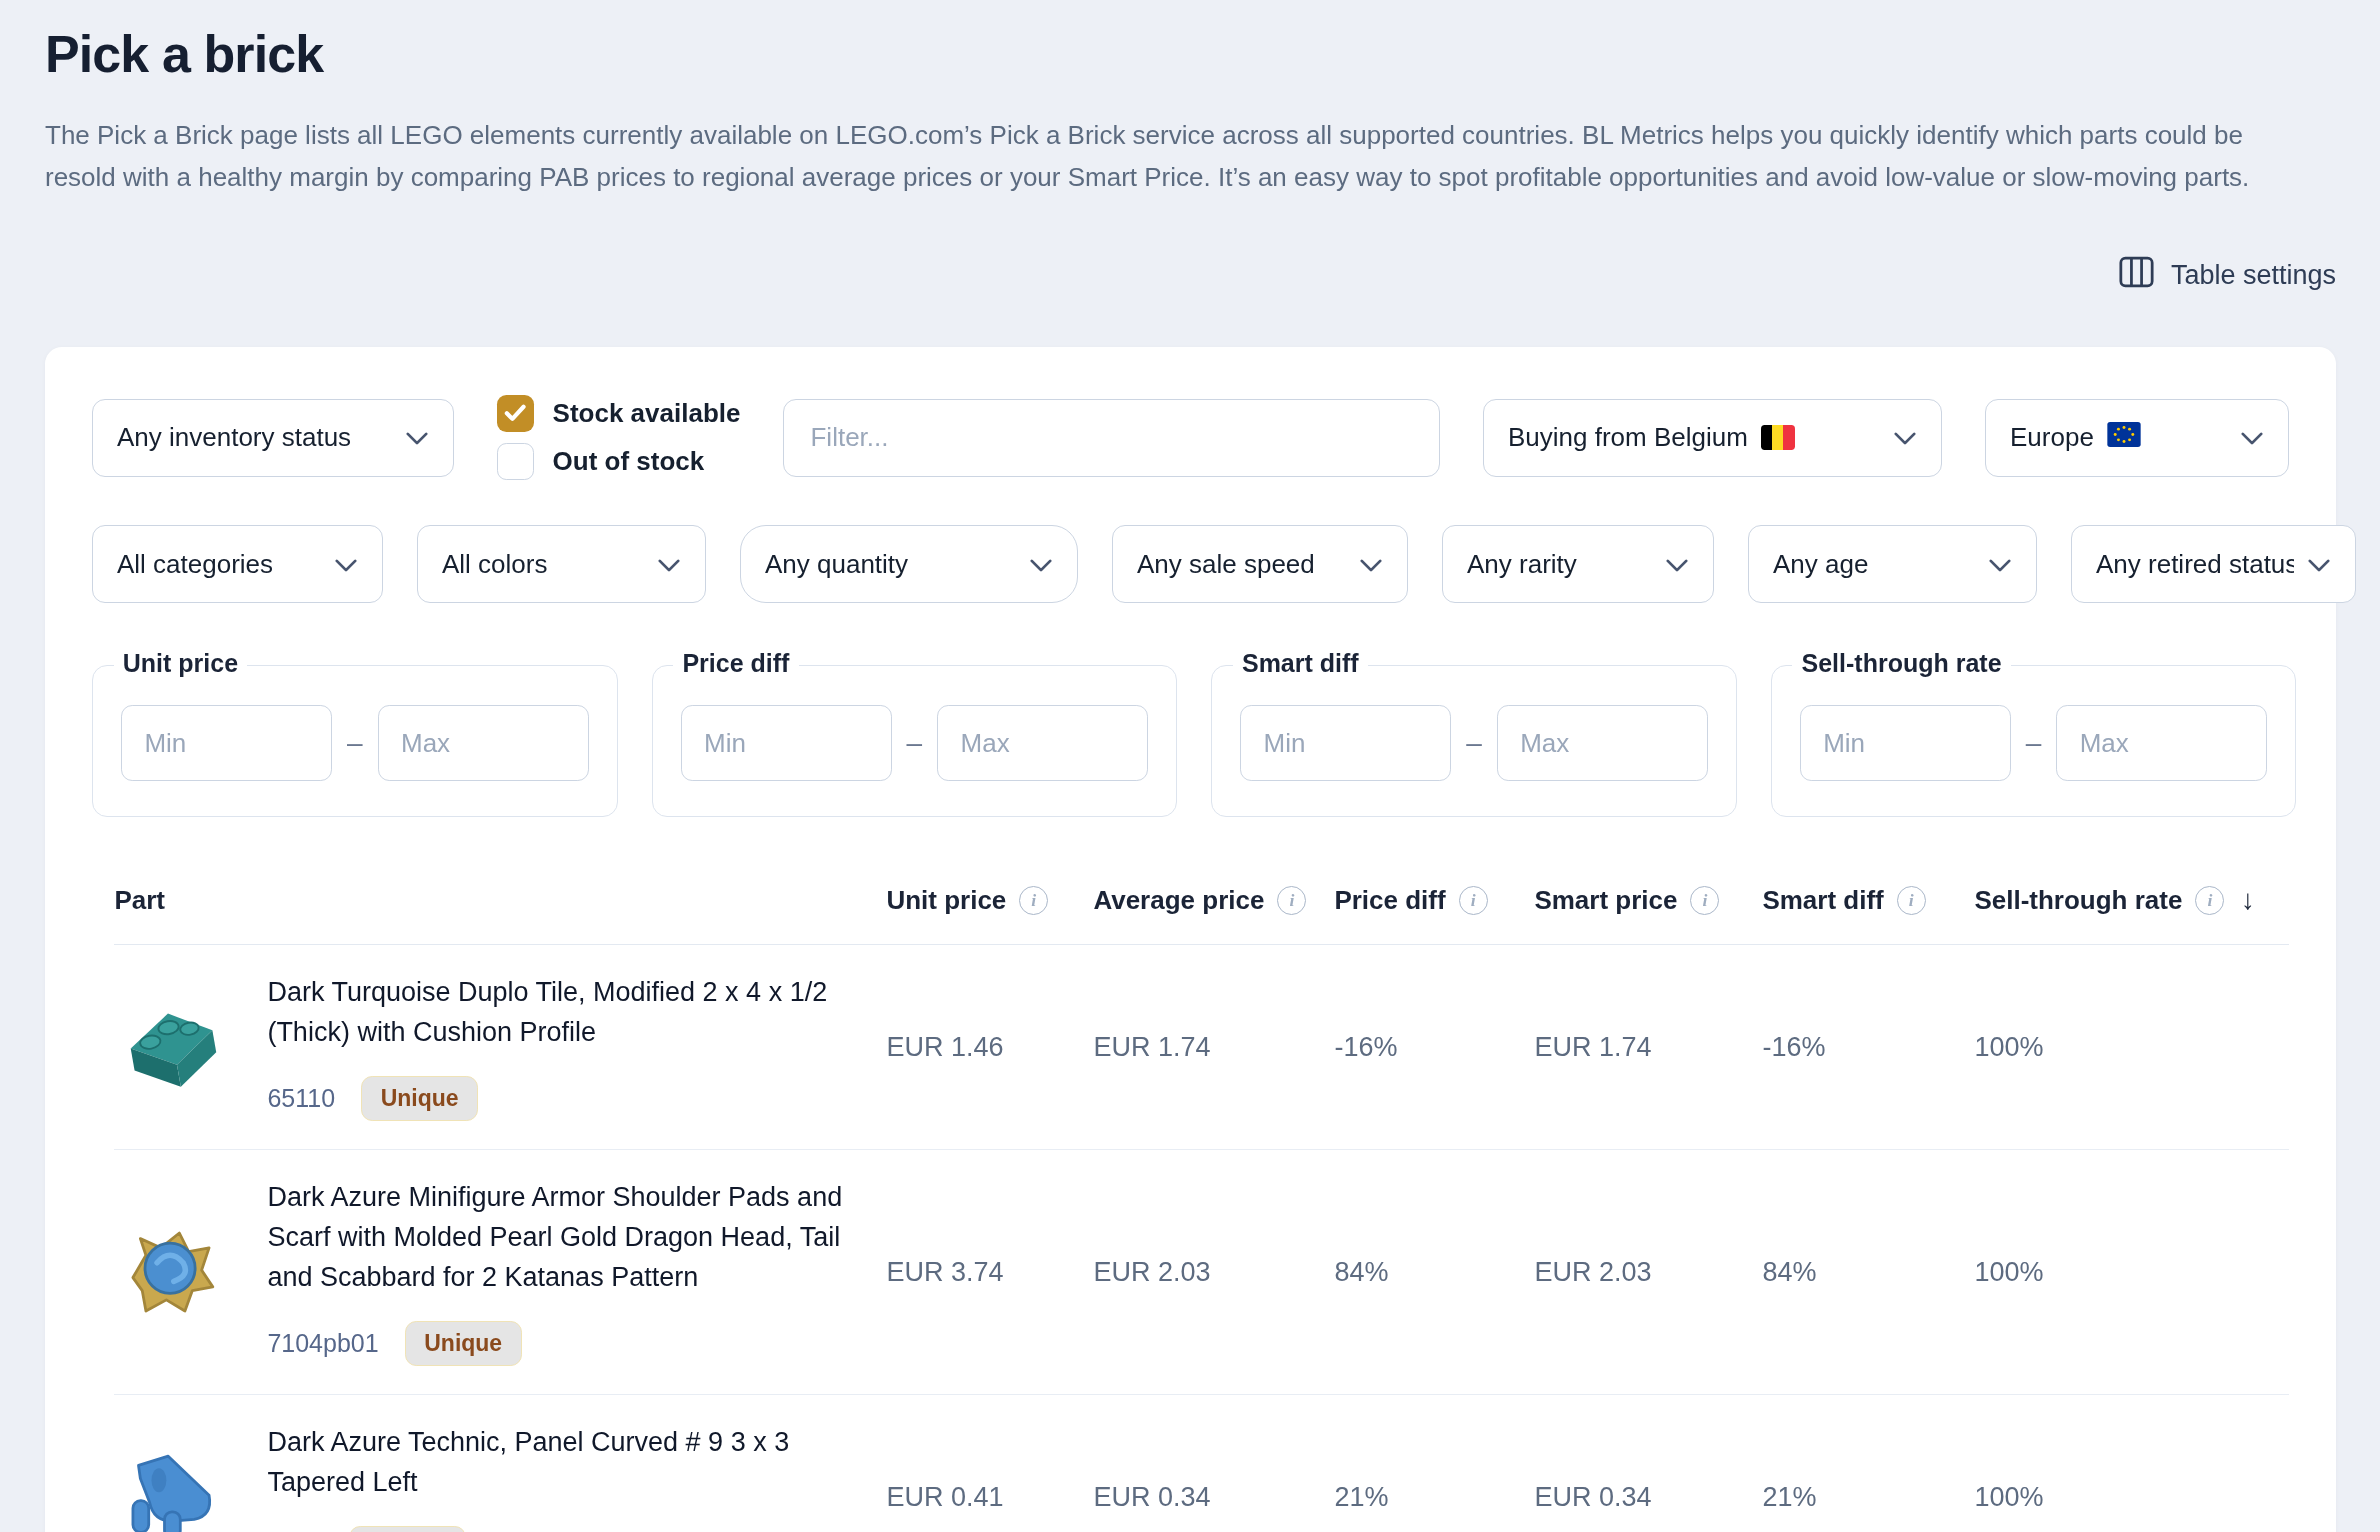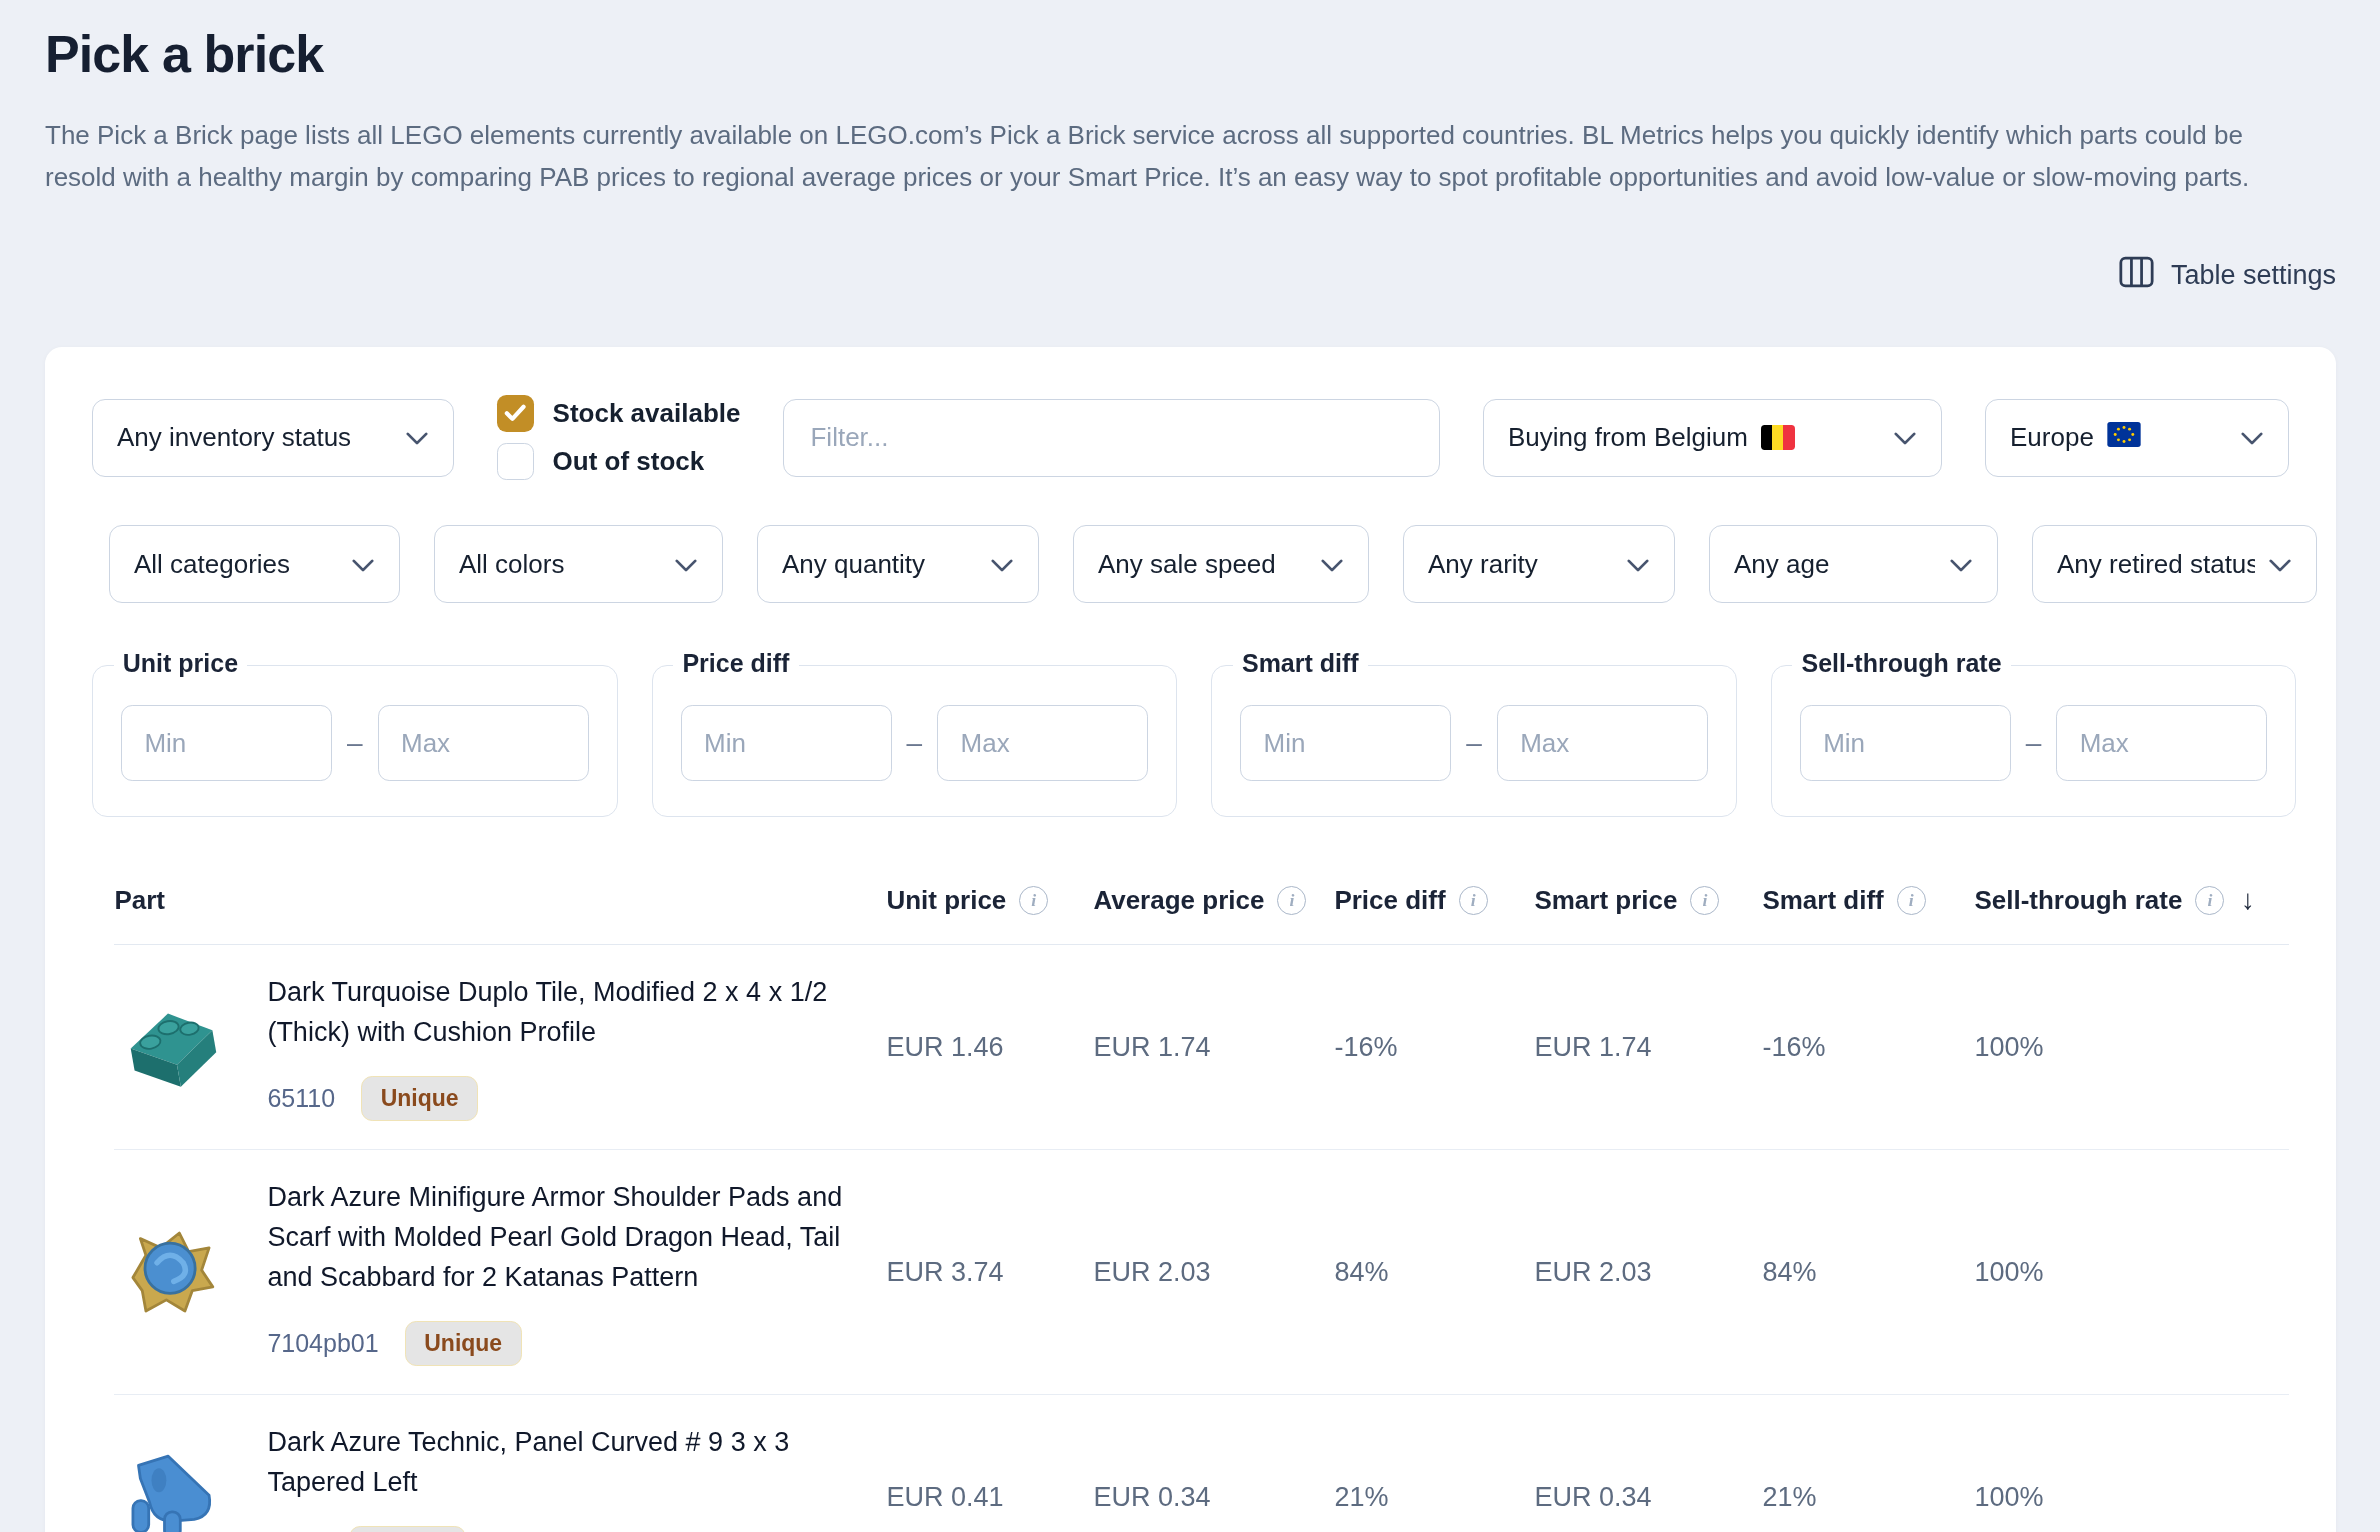--- a/index.html
+++ b/index.html
@@ -112,24 +112,23 @@
     display: inline-block; width: 34px; height: 25px; border-radius: 3.7px;
     background: linear-gradient(to right, #000 0 33%, #FDDA24 33% 66%, #EF3340 66% 100%);
   }
 
   
   .filter-row-2 {
     margin-top: 45px;
     display: flex;
     justify-content: space-between;
     gap: 34px;
-    margin-left: 17px;
   }
   .filter-row-2 .select { flex: 0 0 auto; }
-  .w-cat { width: 291px; } .w-col { width: 289px; } .w-qty { width: 282px; }
+  .w-cat { width: 291px; } .w-col { width: 289px; } .w-qty { width: 338px; border-radius: 26px; }
   .w-speed { width: 296px; } .w-rarity { width: 272px; } .w-age { width: 289px; } .w-retired { width: 285px; }
 
   
   .range-row {
     margin-top: 62px;
     display: flex;
     justify-content: space-between;
     gap: 34px;
   }
   .range-group {

